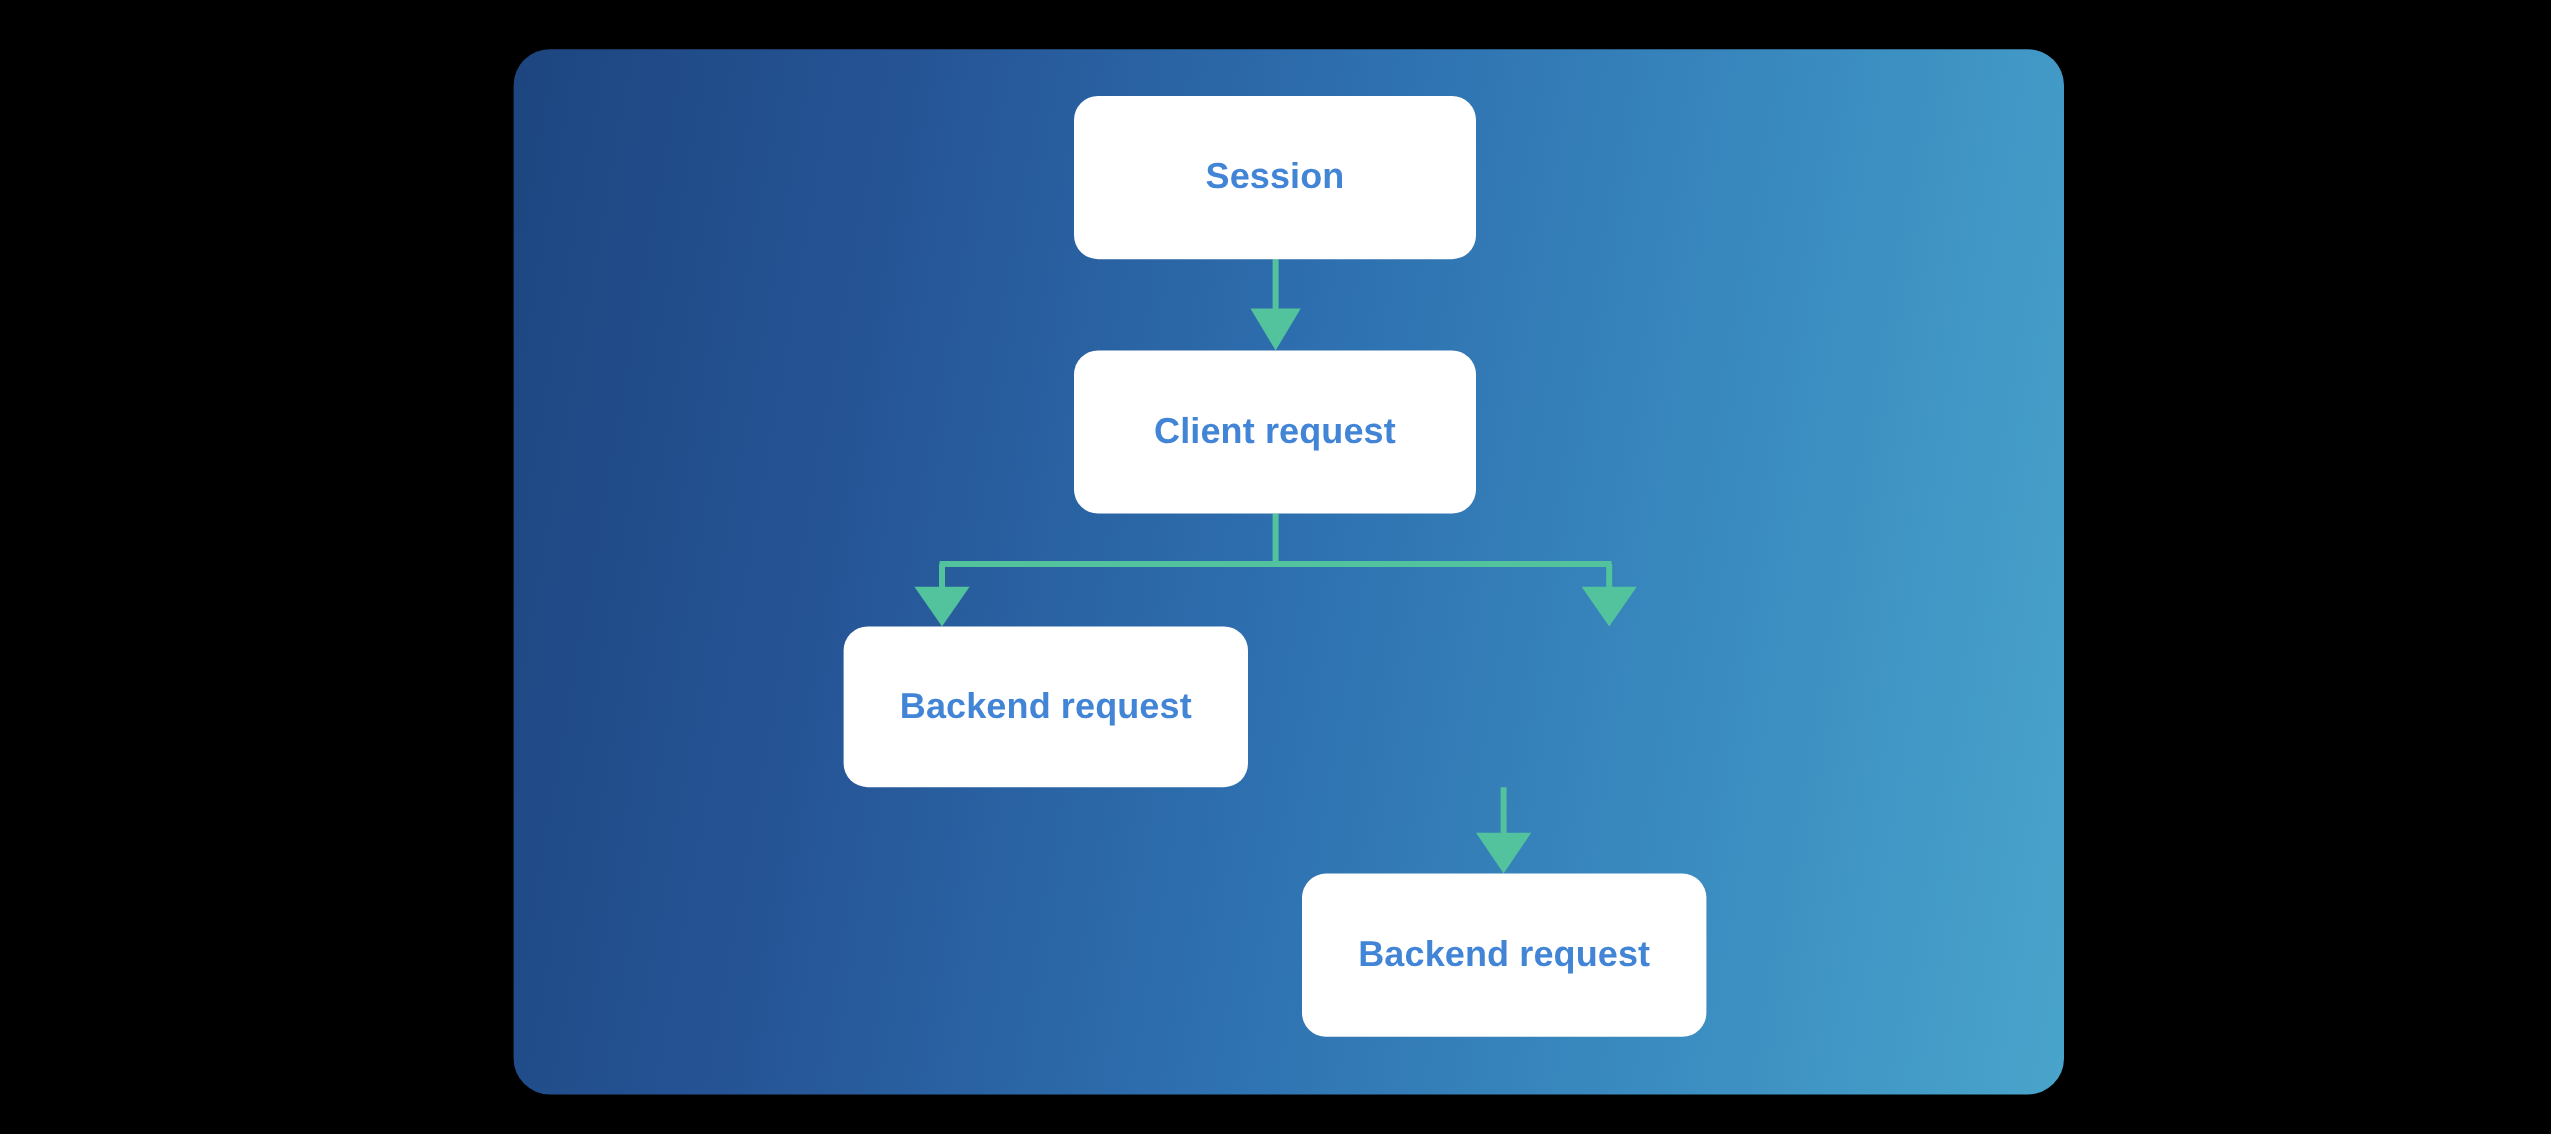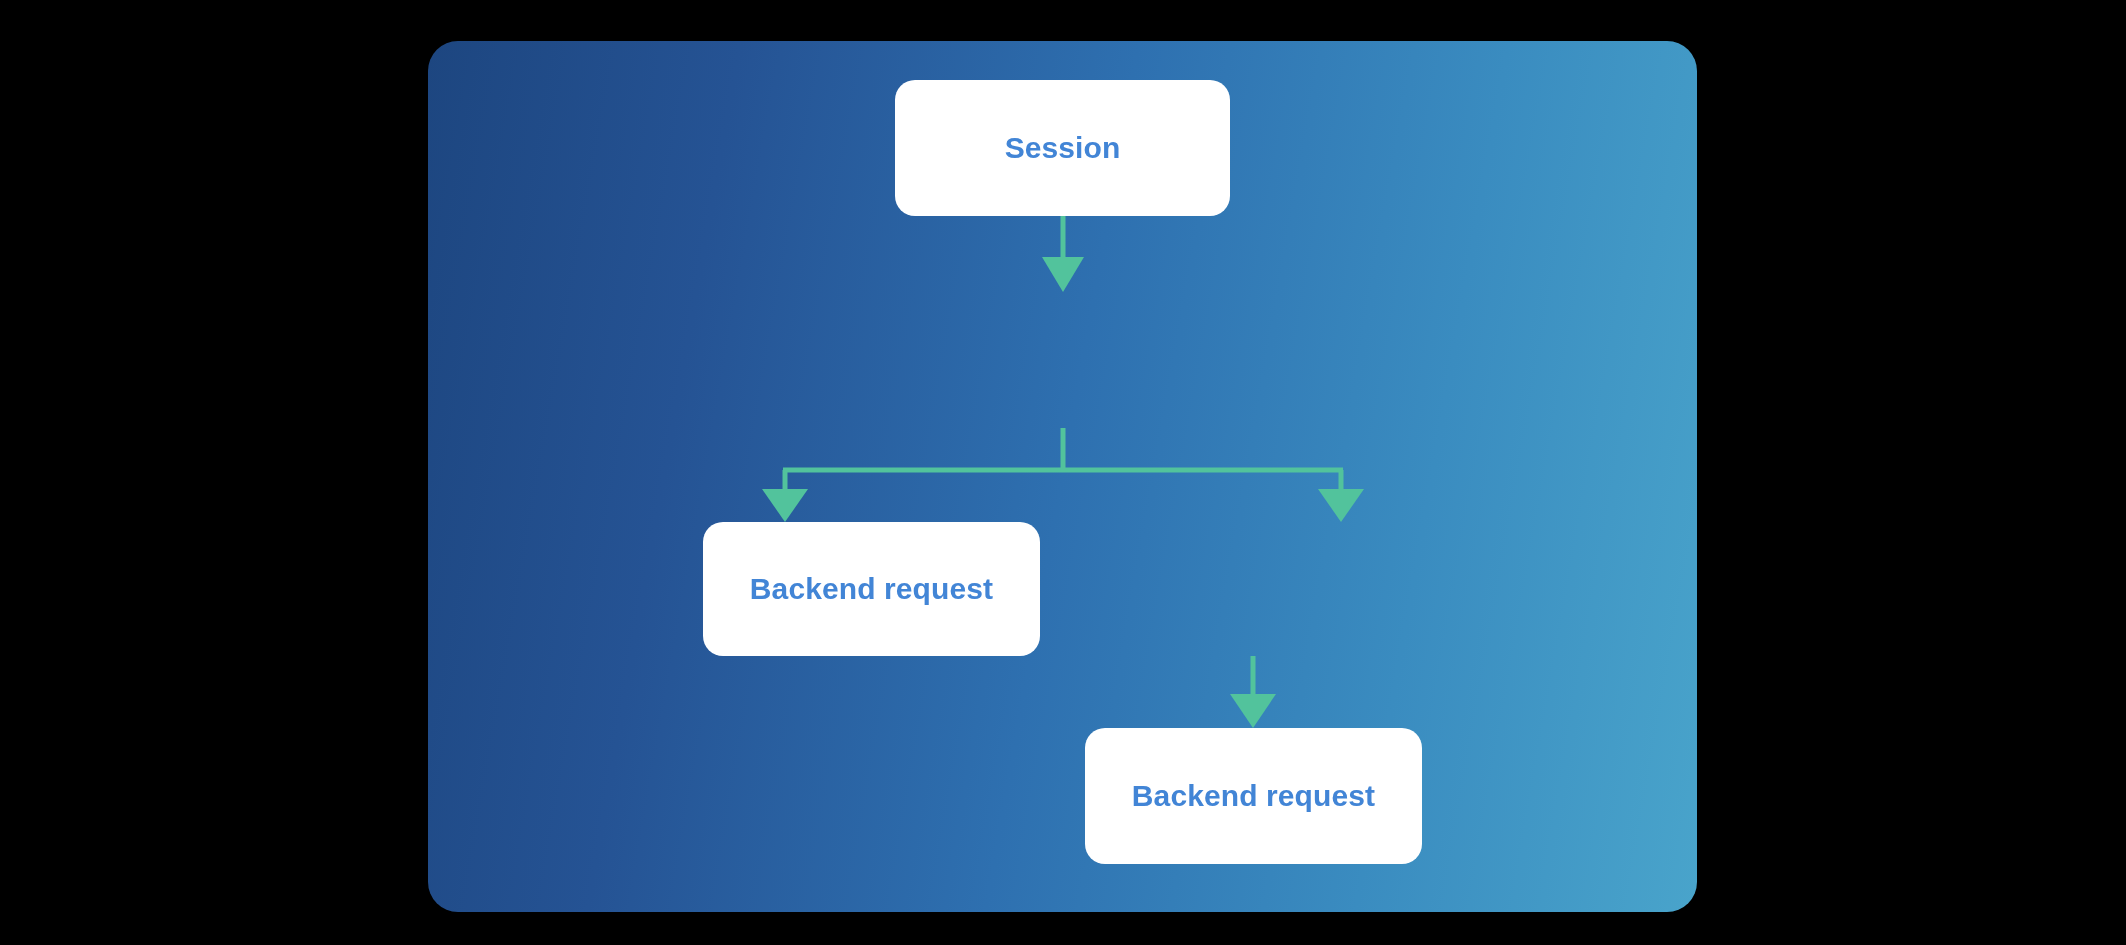--- a/index.html
+++ b/index.html
@@ -25,20 +25,21 @@
   
   #diagram-panel {
     position: absolute;
     left: 428px;
     top: 41px;
     width: 1269px;
     height: 871px;
     border-radius: 30px;
     background: linear-gradient(100deg, #1d4680 0%, #255394 22%, #2e70b0 50%, #3a8cc0 76%, #49a4cb 100%);
     overflow: hidden;
+    padding-left: 23px;
   }
 
   
   #connector-layer {
     position: absolute;
     left: 0;
     top: 0;
     width: 1269px;
     height: 871px;
   }
@@ -105,20 +106,23 @@
       <g>
         <line x1="825" y1="615" x2="825" y2="655" stroke="#52c39c" stroke-width="5"></line>
         <polygon points="802,653 848,653 825,687" fill="#52c39c"></polygon>
       </g>
     </svg>
 
     <div class="node" id="node-session" style="background: rgb(255, 255, 255);">
       <span class="node-label" style="color: rgb(66, 133, 214);">Session</span>
     </div>
 
+    <div class="node" id="node-client-request" style="background: rgb(255, 255, 255);">
+      <span class="node-label" style="color: rgb(66, 133, 214);">Client request</span>
+    </div>
 
     <div class="node" id="node-backend-request-1" style="background: rgb(255, 255, 255);">
       <span class="node-label" style="color: rgb(66, 133, 214);">Backend request</span>
     </div>
 
 
     <div class="node" id="node-backend-request-2" style="background: rgb(255, 255, 255);">
       <span class="node-label" style="color: rgb(66, 133, 214);">Backend request</span>
     </div>
 

